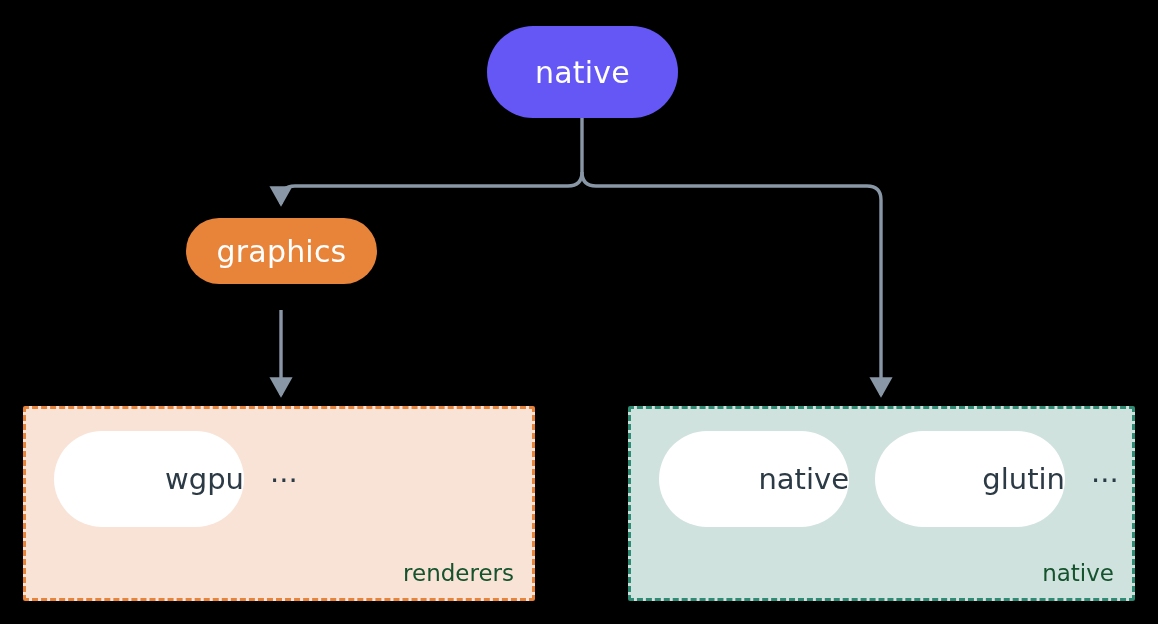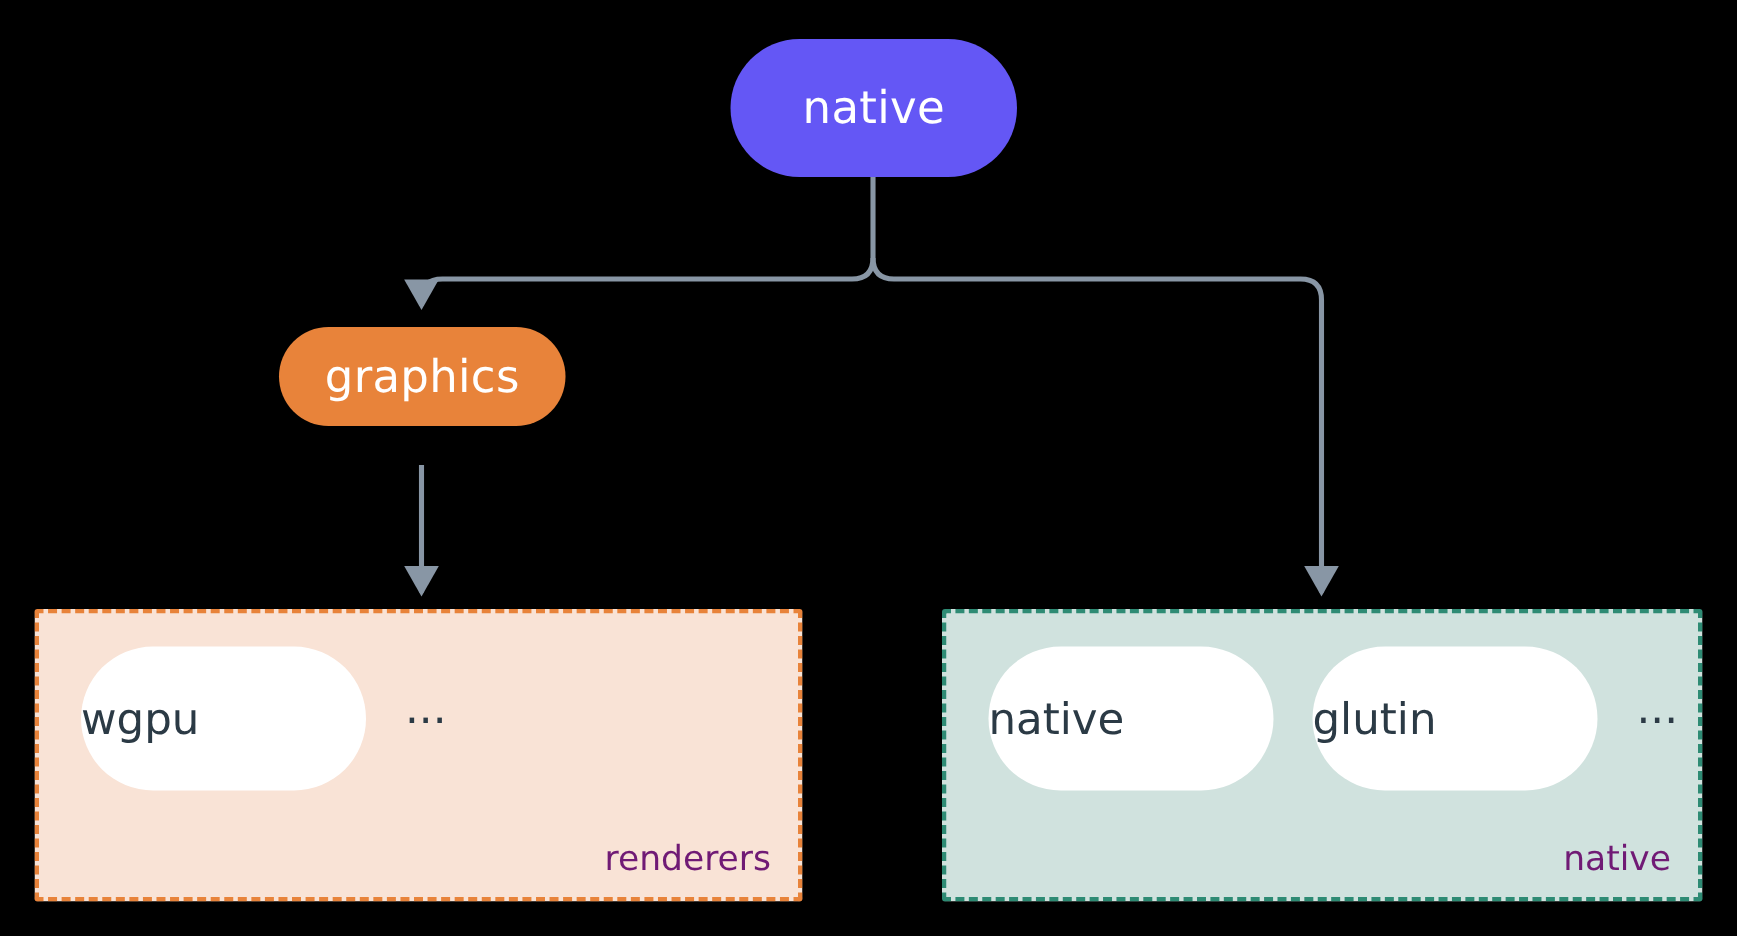--- a/index.html
+++ b/index.html
@@ -90,42 +90,42 @@
     width: 100%;
     display: flex;
     align-items: center;
     padding-left: 28px;
     box-sizing: border-box;
     gap: 26px;
   }
   .leaf {
     display: flex;
     align-items: center;
-    justify-content: flex-start;
+    justify-content: flex-end;
     width: 190px;
     height: 96px;
     border-radius: 999px;
     background: #ffffff;
     color: #2b3a45;
     font-size: 29px;
     white-space: nowrap;
   }
   .ellipsis {
     color: #2b3a45;
     font-size: 29px;
     line-height: 1;
     padding-bottom: 14px;
     white-space: nowrap;
   }
   .cluster-label {
     position: absolute;
     right: 18px;
     bottom: 12px;
     font-size: 23px;
-    color: #701a75;
+    color: #14532d;
     white-space: nowrap;
   }
 </style>
 </head>
 <body>
 
 <div id="diagram">
 
   <svg id="edges" viewBox="0 0 1158 624" width="1158" height="624" xmlns="http://www.w3.org/2000/svg">
     <defs>

